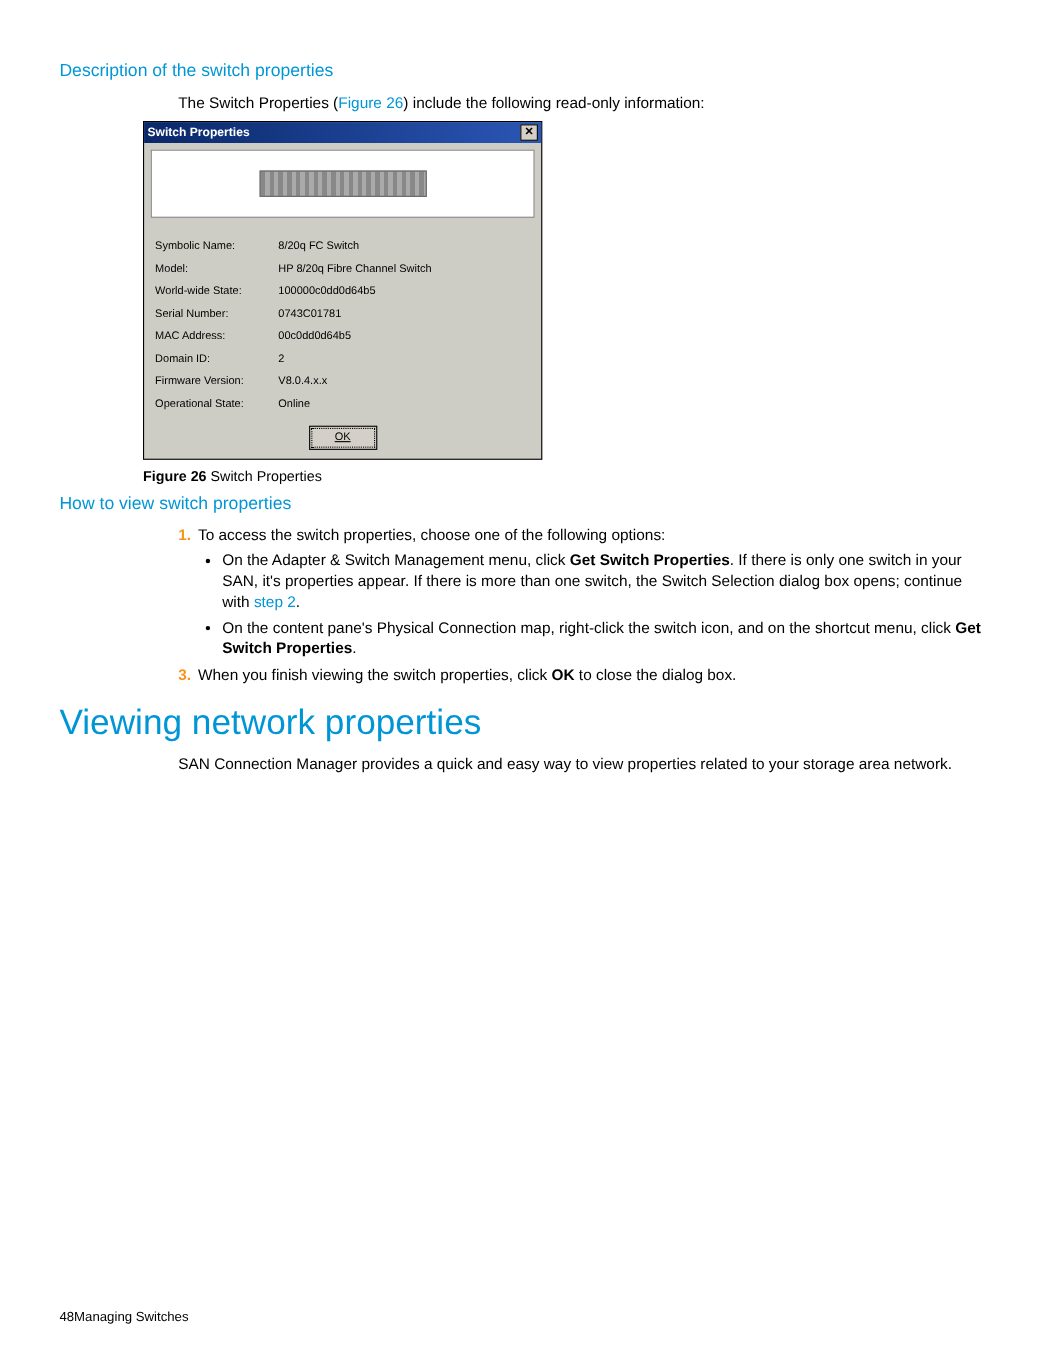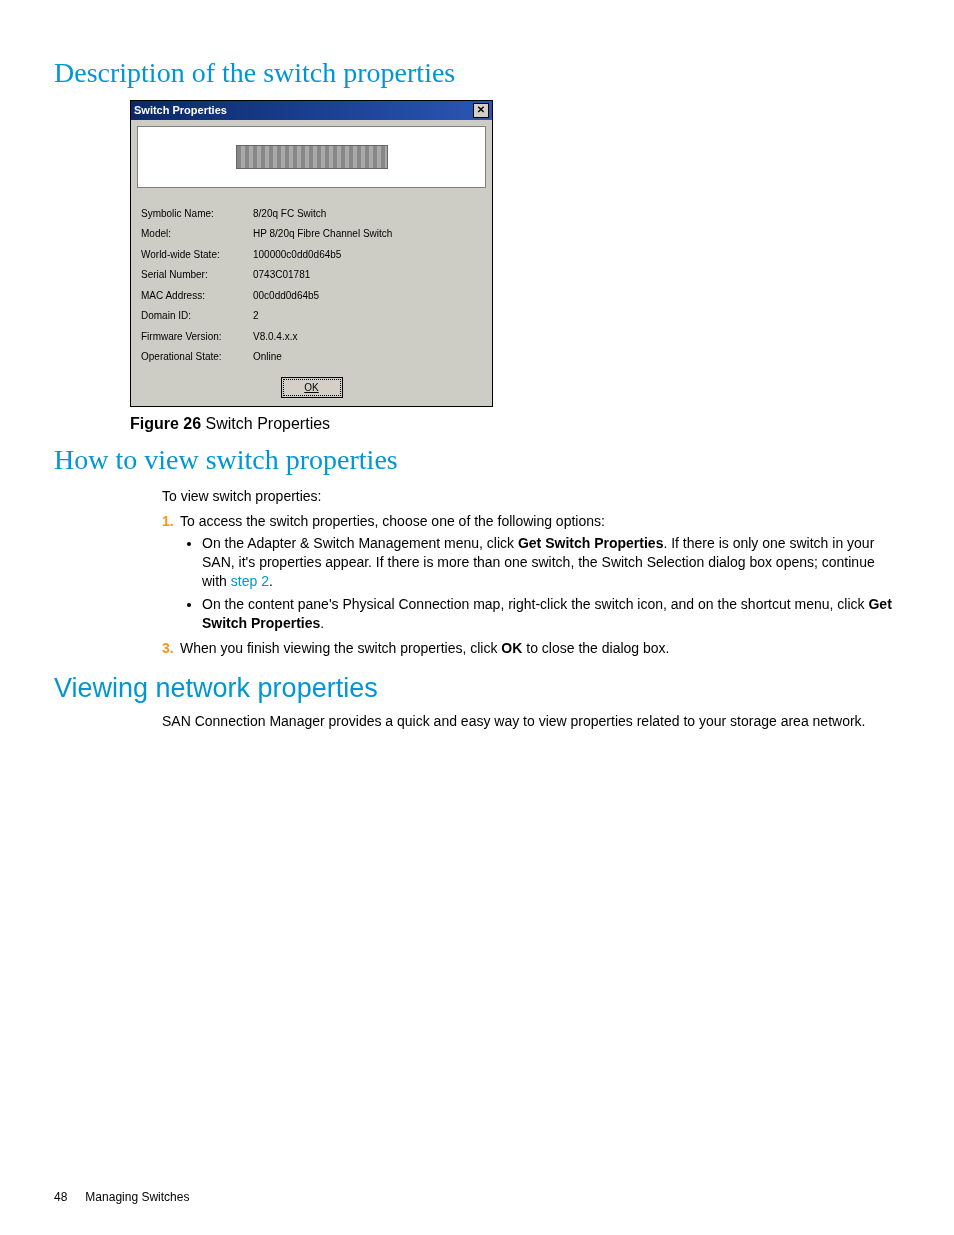--- a/index.html
+++ b/index.html
@@ -6,40 +6,40 @@
     font-family: Arial, Helvetica, sans-serif;
     font-size: 14px;
     color: #000;
     margin: 0;
     padding: 54px 54px 40px 54px;
     width: 954px;
     box-sizing: border-box;
     line-height: 1.35;
   }
   .h2 {
-    font-family: Liberation Serif, serif;
+    font-family: Liberation Sans, sans-serif;
     font-weight: 300;
-    font-size: 28px;
+    font-size: 16px;
     color: #0096d6;
     margin: 0 0 8px 0;
   }
   .h1 {
     font-family: Arial, Helvetica, sans-serif;
     font-weight: 300;
-    font-size: 27px;
+    font-size: 32px;
     color: #0096d6;
     margin: 0 0 6px 0;
   }
   .indent1 { margin-left: 108px; }
   p { margin: 4px 0; }
   ul.bul { list-style: disc; padding-left: 20px; margin: 6px 0 6px 0; }
   ul.bul li { margin: 4px 0; font-size:14px; }
   .link { color: #0096d6; }
   .bold { font-weight: bold; }
-  .caption { margin: 6px 0 6px 76px; font-size: 16px; }
+  .caption { margin: 6px 0 6px 76px; font-size: 13px; }
   .caption .bold { color:#000; }
 
   
   .dialog {
     width: 361px;
     margin: 8px 0 0 76px;
     border: 1px solid #000;
     background: #cdcdc6;
     font-family: Tahoma, Arial, sans-serif;
     font-size: 10px;
@@ -100,27 +100,30 @@
   ol.steps ul.sub { list-style:disc; padding-left:40px; margin:4px 0; }
   ol.steps ul.sub li { margin:4px 0; }
 
   .footer {
     position: fixed;
     bottom: 30px;
     left: 54px;
     font-size: 12px;
     color:#000;
   }
-  .footer .pg { margin-right: 18px; }
+  .footer .pg { }
 </style>
 </head>
 <body>
 
 <div class="h2">Description of the switch properties</div>
 <div class="indent1">
+  <p>
+    <span>The Switch Properties (</span><span class="link">Figure 26</span><span>) include the following read-only information:</span>
+  </p>
 </div>
 
 <div class="dialog">
   <div class="titlebar">
     <span>Switch Properties</span>
     <span class="closebox">✕</span>
   </div>
   <div class="devicebox">
     <div class="device"></div>
   </div>
@@ -161,21 +164,20 @@
   <div class="okwrap">
     <span class="okbtn"><span style="text-decoration:underline">OK</span></span>
   </div>
 </div>
 <div class="caption">
   <span class="bold">Figure 26</span><span> Switch Properties</span>
 </div>
 
 <div class="h2">How to view switch properties</div>
 <div class="indent1">
-  <p>To view switch properties:</p>
   <ol class="steps">
     <li>
       <span class="stepno">1.</span><span>To access the switch properties, choose one of the following options:</span>
       <ul class="sub">
         <li>
           <span>On the Adapter &amp; Switch Management menu, click </span><span class="bold">Get Switch Properties</span><span>. If there is only one switch in your SAN, it's properties appear. If there is more than one switch, the Switch Selection dialog box opens; continue with </span><span class="link">step 2</span><span>.</span>
         </li>
         <li>
           <span>On the content pane's Physical Connection map, right-click the switch icon, and on the shortcut menu, click </span><span class="bold">Get Switch Properties</span><span>.</span>
         </li>

